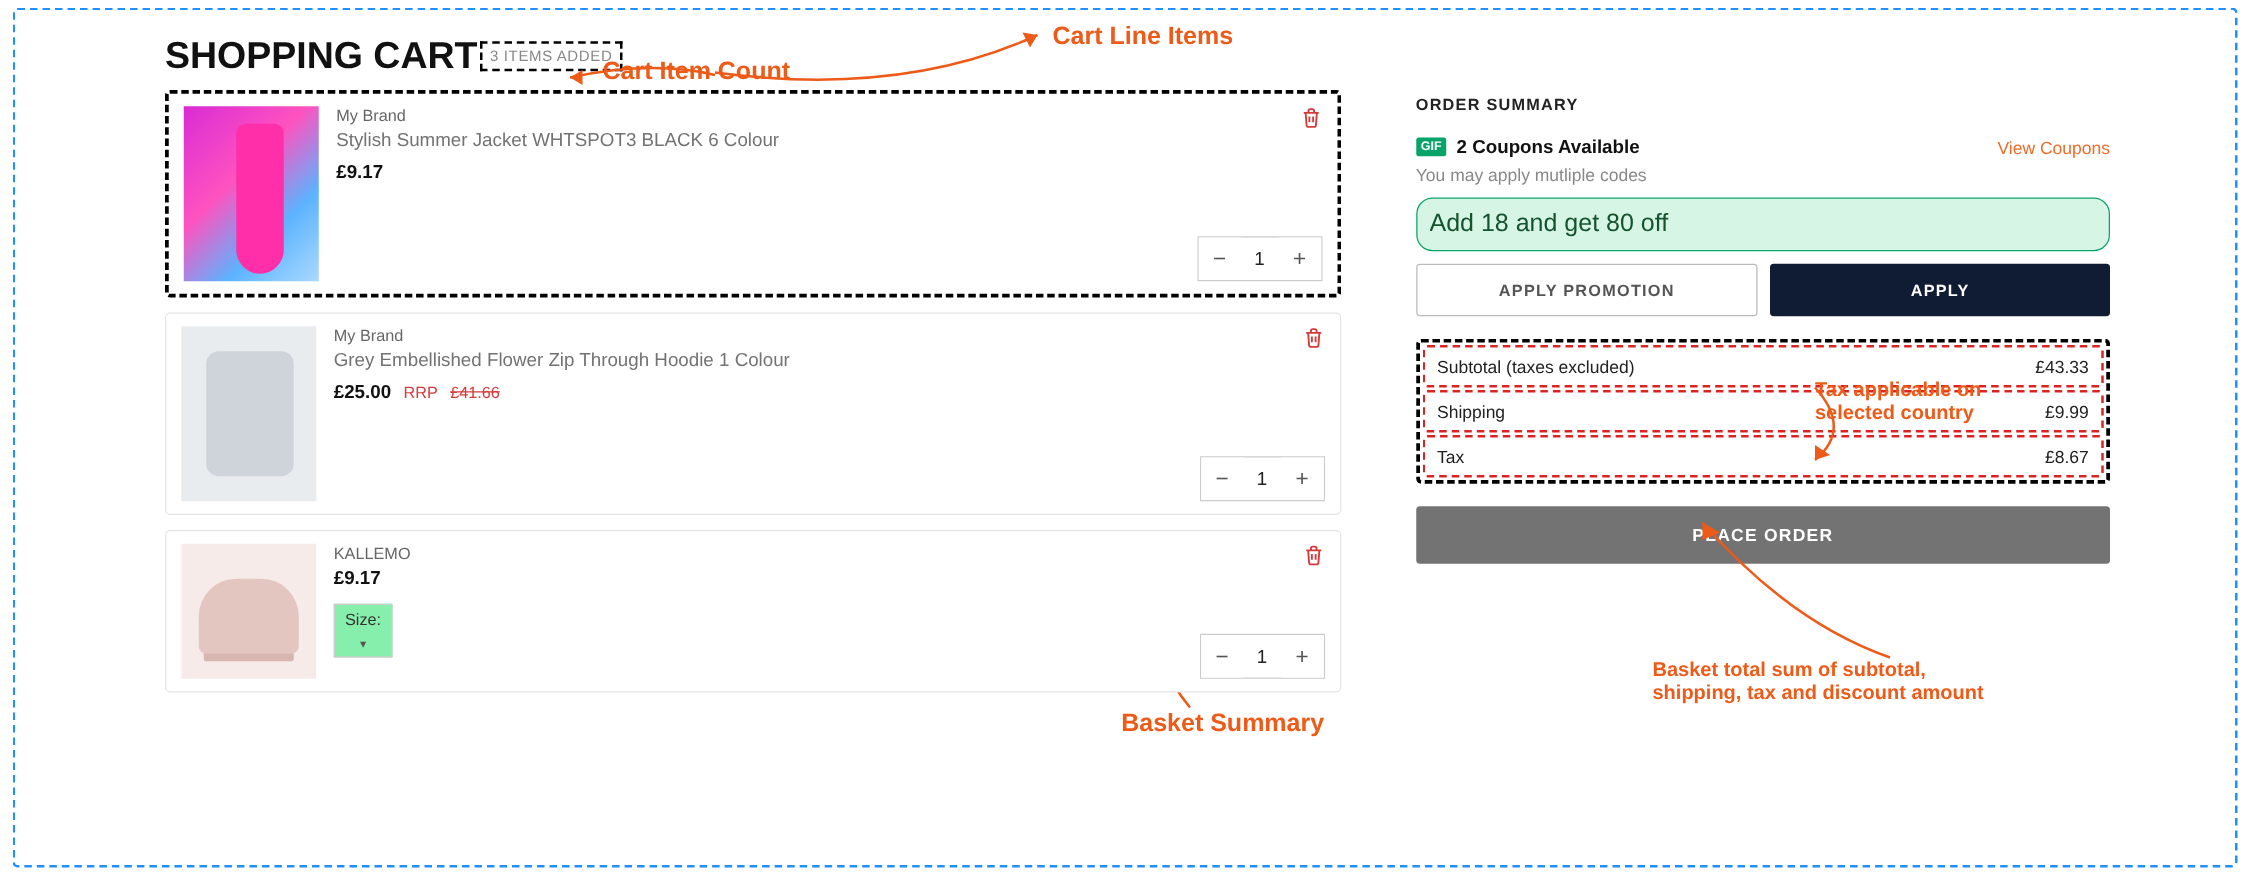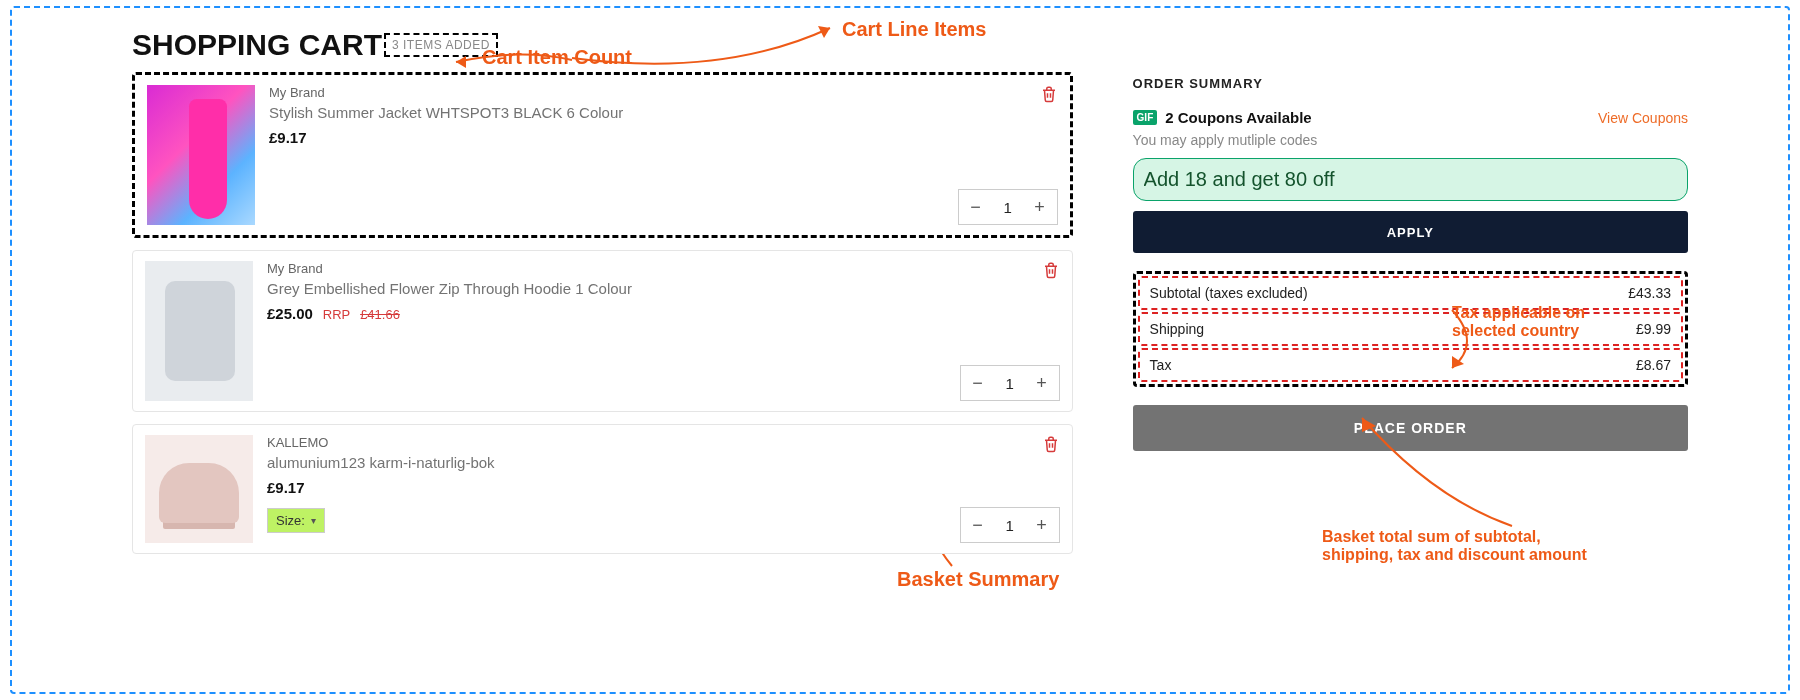--- a/index.html
+++ b/index.html
@@ -74,21 +74,22 @@
   .price { font-size:15px; font-weight:600; color:#111; display:inline-block;}
   .rrp { color:#d63b3b; font-size:13px; text-decoration: line-through; margin-left:6px;}
   .rrp-prefix { color:#d63b3b; font-size:13px; text-decoration:none; margin-left:6px;}
   .size-select {
     margin-top:12px;
     border:1px solid #ccc;
     padding:4px 8px;
     font-size:13px;
     color:#333;
     display:inline-flex; align-items:center; gap:6px;
-    background:#bef264;
+    background:#86efac;
+    flex-direction:column;
   }
   .chev { font-size:10px; color:#555;}
 
   .trash {
     position:absolute; top:10px; right:12px;
     color:#d63b3b;
     cursor:pointer;
   }
   .trash svg { width:18px; height:18px; }
 
@@ -234,21 +235,20 @@
           <button>−</button>
           <div class="val">1</div>
           <button>+</button>
         </div>
       </div>
 
       <div class="line-item">
         <div class="thumb chair"></div>
         <div class="item-info">
           <div class="brand">KALLEMO</div>
-          <div class="name">alumunium123 karm-i-naturlig-bok</div>
           <span class="price">£9.17</span>
           <div>
             <div class="size-select">
               <span>Size:</span>
               <span class="chev">▾</span>
             </div>
           </div>
         </div>
         <div class="trash">
           <svg viewBox="0 0 24 24">
@@ -270,20 +270,21 @@
       <div class="coupon-row">
         <span class="gif-badge">GIF</span>
         <span>2 Coupons Available</span>
         <span class="view-coupons">View Coupons</span>
       </div>
       <div class="hint">You may apply mutliple codes</div>
 
       <input class="promo-input" value="Add 18 and get 80 off" style="">
 
       <div class="btn-row">
+        <div class="btn outline">APPLY PROMOTION</div>
         <div class="btn dark">APPLY</div>
       </div>
 
       <div class="totals-box">
         <div class="totals-row red">
           <span>Subtotal (taxes excluded)</span>
           <span>£43.33</span>
         </div>
         <div class="totals-row red">
           <span>Shipping</span>

